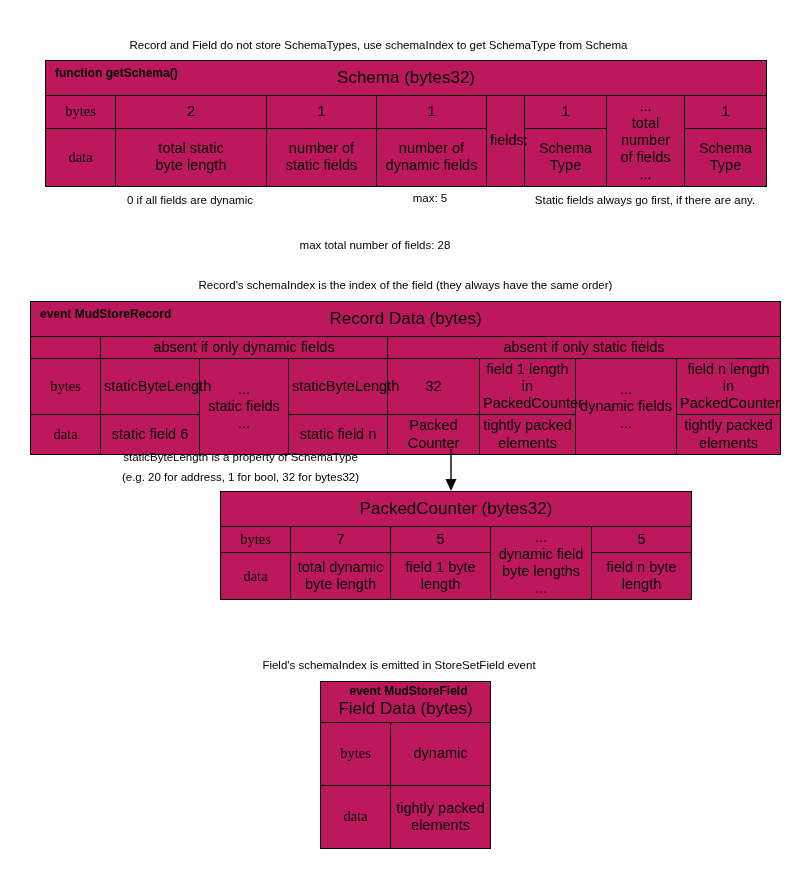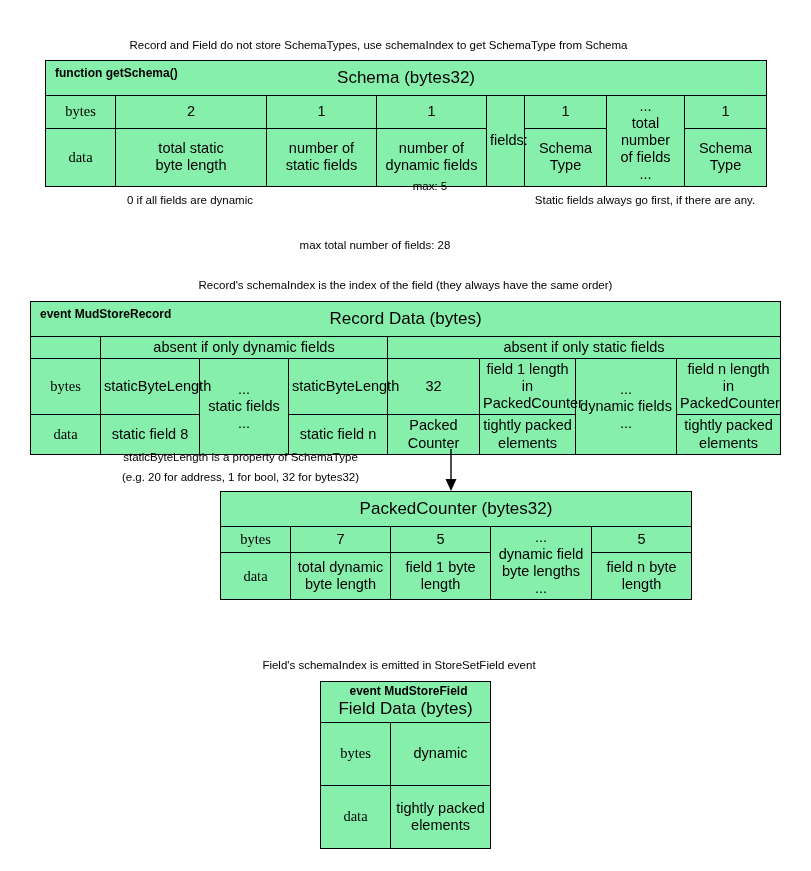--- a/index.html
+++ b/index.html
@@ -22,21 +22,21 @@
     color: #000;
     text-align: center;
     white-space: nowrap;
     line-height: 1.35;
   }
 
   table.diagram {
     position: absolute;
     border-collapse: collapse;
     table-layout: fixed;
-    background: #86efac;
+    background: #be185d;
   }
   table.diagram td {
     border: 1px solid #000000;
     text-align: center;
     vertical-align: middle;
     padding: 2px 3px;
     font-size: 14.5px;
     line-height: 1.18;
     color: #000;
   }
@@ -144,21 +144,21 @@
     <td>total static<br>byte length</td>
     <td>number of<br>static fields</td>
     <td>number of<br>dynamic fields</td>
     <td>Schema<br>Type</td>
     <td>Schema<br>Type</td>
   </tr>
 </tbody>
   </table>
 
 <div class="note" style="left:95px; top:193px; width:190px;">0 if all fields are dynamic</div>
-<div class="note" style="left:380px; top:179px; width:100px;">max: 5</div>
+<div class="note" style="left:380px; top:191px; width:100px;">max: 5</div>
 <div class="note" style="left:275px; top:212px; width:200px;margin-top:26px;">max total number of fields: 28</div>
 <div class="note" style="left:520px; top:193px; width:250px;">Static fields always go first, if there are any.</div>
 
 <div class="note" style="left:0; top:278px; width:811px;">Record's schemaIndex is the index of the field (they always have the same order)</div>
 
 <table class="diagram" style="left:30px; top:301px; width:750px;">
   <colgroup>
     <col style="width:70px">
     <col style="width:99px">
     <col style="width:89px">
@@ -187,21 +187,21 @@
     <td class="small">staticByteLength</td>
     <td class="tiny" rowspan="2">...<br>static fields<br>...</td>
     <td class="small">staticByteLength</td>
     <td>32</td>
     <td class="small">field 1 length in<br>PackedCounter</td>
     <td class="tiny" rowspan="2">...<br>dynamic fields<br>...</td>
     <td class="small">field n length in<br>PackedCounter</td>
   </tr>
   <tr>
     <td class="label-cell">data</td>
-    <td>static field 8</td>
+    <td>static field 6</td>
     <td>static field n</td>
     <td>Packed<br>Counter</td>
     <td class="small">tightly packed<br>elements</td>
     <td class="small">tightly packed<br>elements</td>
   </tr>
 </tbody>
   </table>
 
 <div class="note" style="left:118px; top:450px; width:245px;">staticByteLength is a property of SchemaType</div>
 <div class="note" style="left:118px; top:470px; width:245px;">(e.g. 20 for address, 1 for bool, 32 for bytes32)</div>

